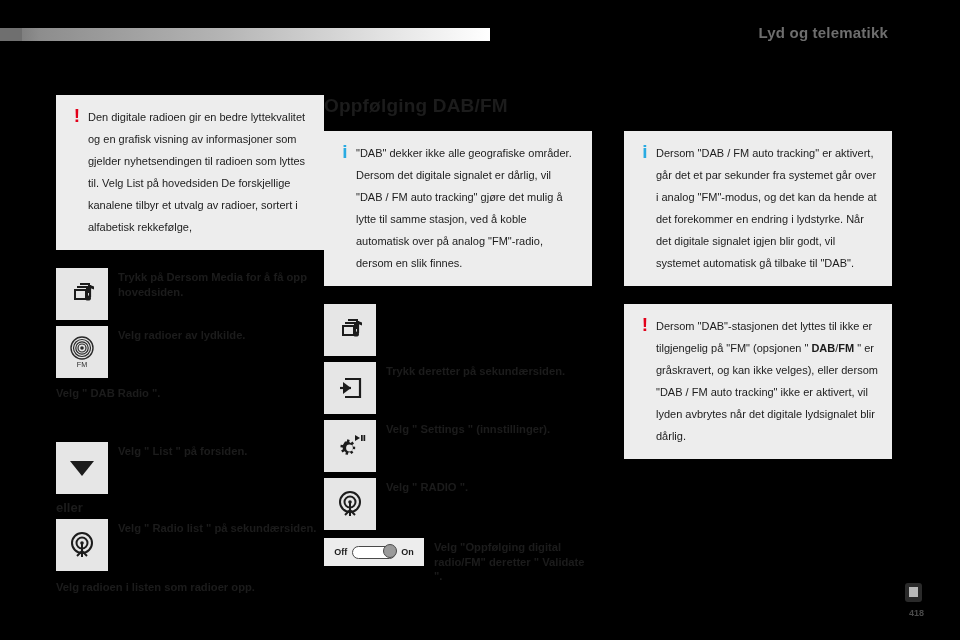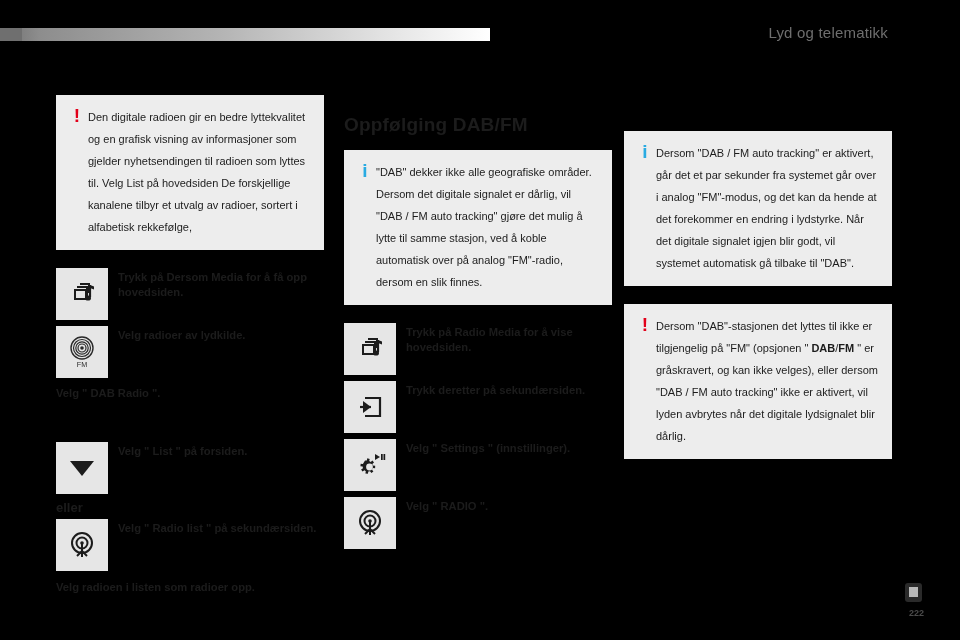--- a/index.html
+++ b/index.html
@@ -27,29 +27,29 @@
     position: absolute;
     left: 0; top: 28px;
     width: 22px; height: 13px;
     background: #6f6f6f;
   }
   .header-title {
     position: absolute;
     right: 72px; top: 24px;
     color: #6e6e6e;
     font-size: 15px;
-    font-weight: normal;
+    font-weight: bold;
     letter-spacing: .2px;
     white-space: nowrap;
   }
 
   
   .col { position: absolute; top: 95px; width: 268px; }
   .col-1 { left: 56px; }
-  .col-2 { left: 344px; margin-top: 19px; }
+  .col-2 { left: 324px; }
   .col-3 { left: 624px; }
 
   .col-title {
     color: #1c1c1c;
     font-size: 19px;
     font-weight: bold;
     letter-spacing: .2px;
     margin: 0 0 12px 0;
     height: 24px;
   }
@@ -265,21 +265,20 @@
       <div class="icon-box">
         <svg width="30" height="26" viewBox="0 0 30 26">
           <rect x="8" y="9" width="11" height="9" fill="none" stroke="#1c1c1c" stroke-width="2"></rect>
           <path d="M10 6 h10 v9" fill="none" stroke="#1c1c1c" stroke-width="2"></path>
           <path d="M13 3 h9 v9" fill="none" stroke="#1c1c1c" stroke-width="2"></path>
           <path d="M23 4 v12" stroke="#1c1c1c" stroke-width="2.2" fill="none"></path>
           <path d="M23 4 l4 1.5 v3 l-4 -1.5 z" fill="#1c1c1c"></path>
           <ellipse cx="21" cy="17" rx="3" ry="2.6" fill="#1c1c1c"></ellipse>
         </svg>
       </div>
-      <div class="step-text">Trykk på Radio Media for å vise hovedsiden.</div>
     </div>
 
     <div class="step">
       <div class="icon-box">
         <svg width="28" height="26" viewBox="0 0 28 26">
           <path d="M9 4 H24 V22 H9" fill="none" stroke="#1c1c1c" stroke-width="2.2"></path>
           <path d="M4 13 H15" stroke="#1c1c1c" stroke-width="2.2"></path>
           <path d="M7 7 L15 13 L7 19 Z" fill="#1c1c1c"></path>
         </svg>
       </div>
@@ -308,32 +307,44 @@
           <circle cx="14" cy="12" r="5.5" fill="none" stroke="#1c1c1c" stroke-width="2"></circle>
           <circle cx="14" cy="12" r="1.8" fill="#1c1c1c"></circle>
           <path d="M14 12 L14 26" stroke="#1c1c1c" stroke-width="2"></path>
           <path d="M14 20 L9 25" stroke="#1c1c1c" stroke-width="2"></path>
           <path d="M14 20 L19 25" stroke="#1c1c1c" stroke-width="2"></path>
         </svg>
       </div>
       <div class="step-text">Velg " RADIO ".</div>
     </div>
 
+    <div class="step" style="margin-top:8px;min-height:34px;">
+      <div class="icon-box wide">
+        <div class="toggle">
+          <span>Off</span>
+          <span class="track">
+              <span class="knob"></span>
+            </span>
+          <span>On</span>
+        </div>
+      </div>
+      <div class="step-text">Velg "Oppfølging digital radio/FM" deretter " Validate ".</div>
+    </div>
   </div>
 
   <div class="col col-3">
     <div class="col-title">&nbsp;</div>
 
     <div class="callout info" style="min-height:148px;">
       <div class="mark">i</div>
       <div class="body">Dersom "DAB / FM auto tracking" er aktivert, går det et par sekunder fra systemet går over i analog "FM"-modus, og det kan da hende at det forekommer en endring i lydstyrke. Når det digitale signalet igjen blir godt, vil systemet automatisk gå tilbake til "DAB".</div>
     </div>
 
     <div class="callout warn">
       <div class="mark">!</div>
       <div class="body"><span>Dersom "DAB"-stasjonen det lyttes til ikke er tilgjengelig på "FM" (opsjonen " </span><b>DAB</b><span>/</span><b>FM</b><span> " er gråskravert, og kan ikke velges), eller dersom "DAB / FM auto tracking" ikke er aktivert, vil lyden avbrytes når det digitale lydsignalet blir dårlig.</span></div>
     </div>
   </div>
 
   <div class="footer-icon"></div>
-  <div class="page-num">222</div>
+  <div class="page-num">418</div>
 
 </div>
 
 </body></html>

